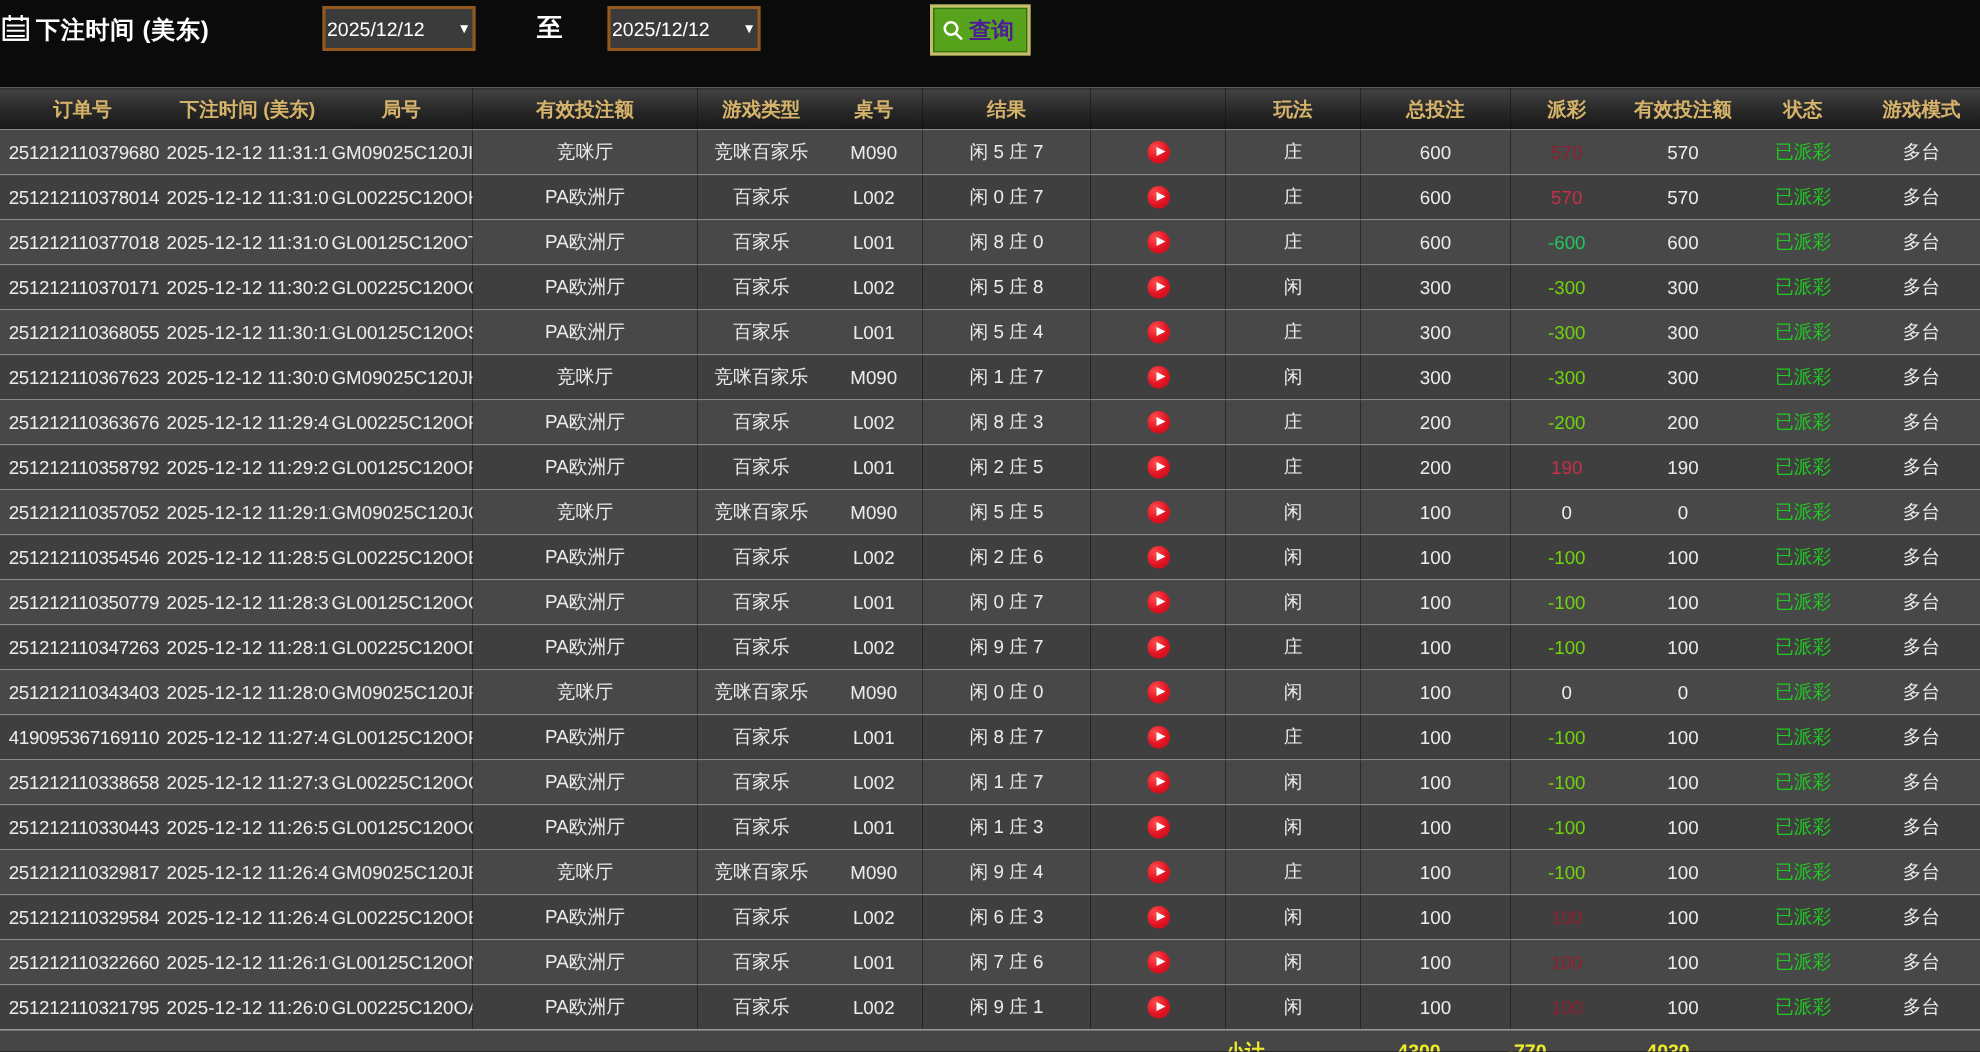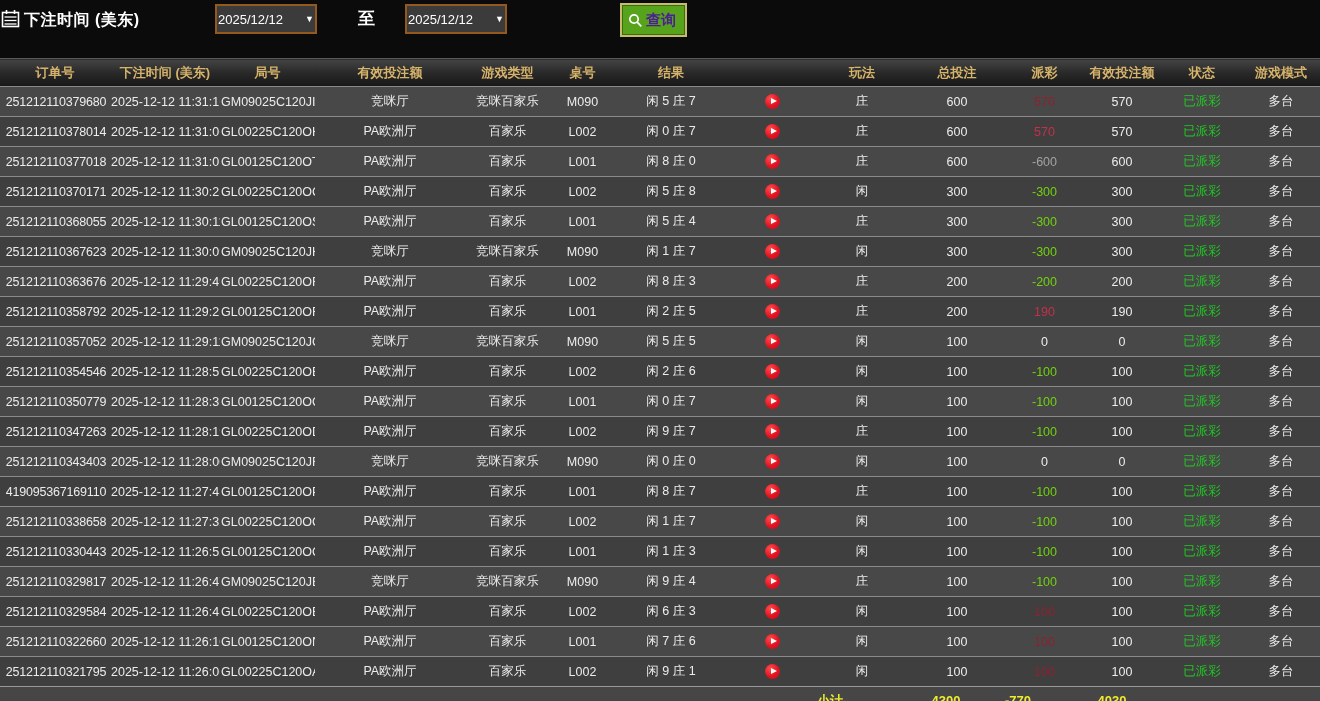--- a/index.html
+++ b/index.html
@@ -182,21 +182,21 @@
         <td class="c-left">251212110377018</td>
         <td>2025-12-12 11:31:01</td>
         <td>GL00125C120OT</td>
         <td>PA欧洲厅</td>
         <td>百家乐</td>
         <td>L001</td>
         <td>闲 8 庄 0</td>
         <td><span class="play"></span></td>
         <td>庄</td>
         <td>600</td>
-        <td style="color: #a3a3a3;">-600</td>
+        <td style="color: #22c55e;">-600</td>
         <td>600</td>
         <td style="color: rgb(33, 200, 35);">已派彩</td>
         <td>多台</td>
       </tr>
       <tr>
         <td class="c-left">251212110370171</td>
         <td>2025-12-12 11:30:23</td>
         <td>GL00225C120OG</td>
         <td>PA欧洲厅</td>
         <td>百家乐</td>

